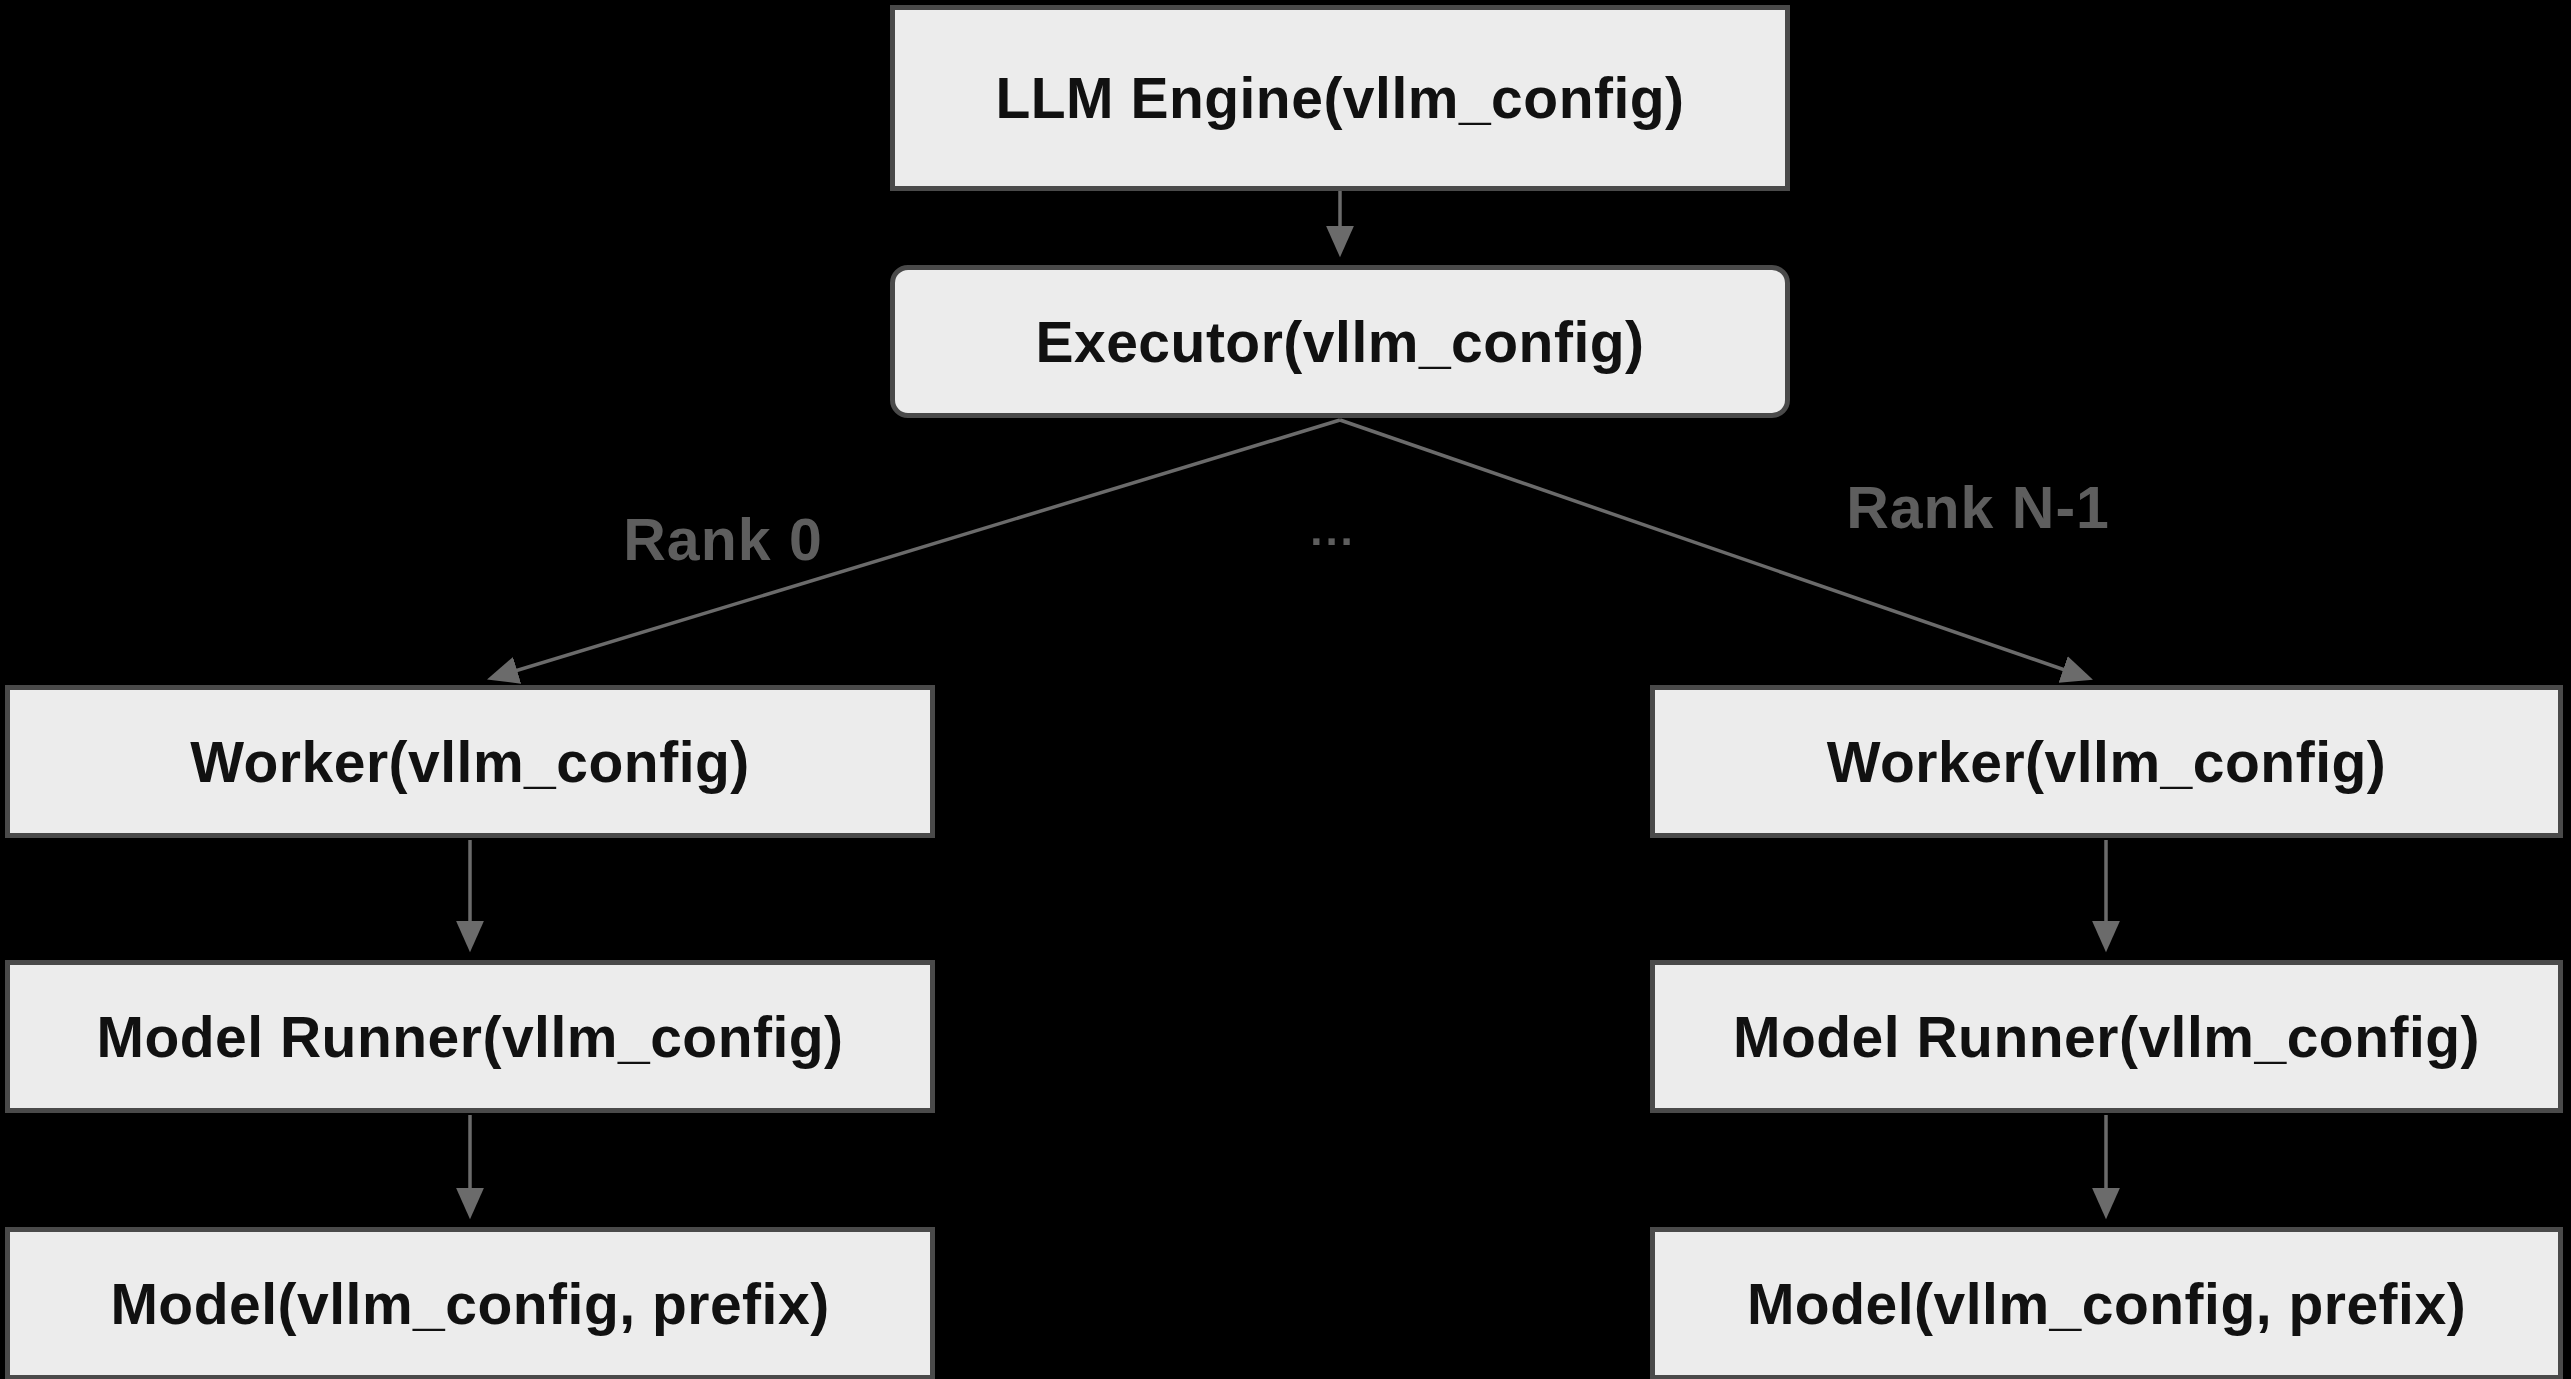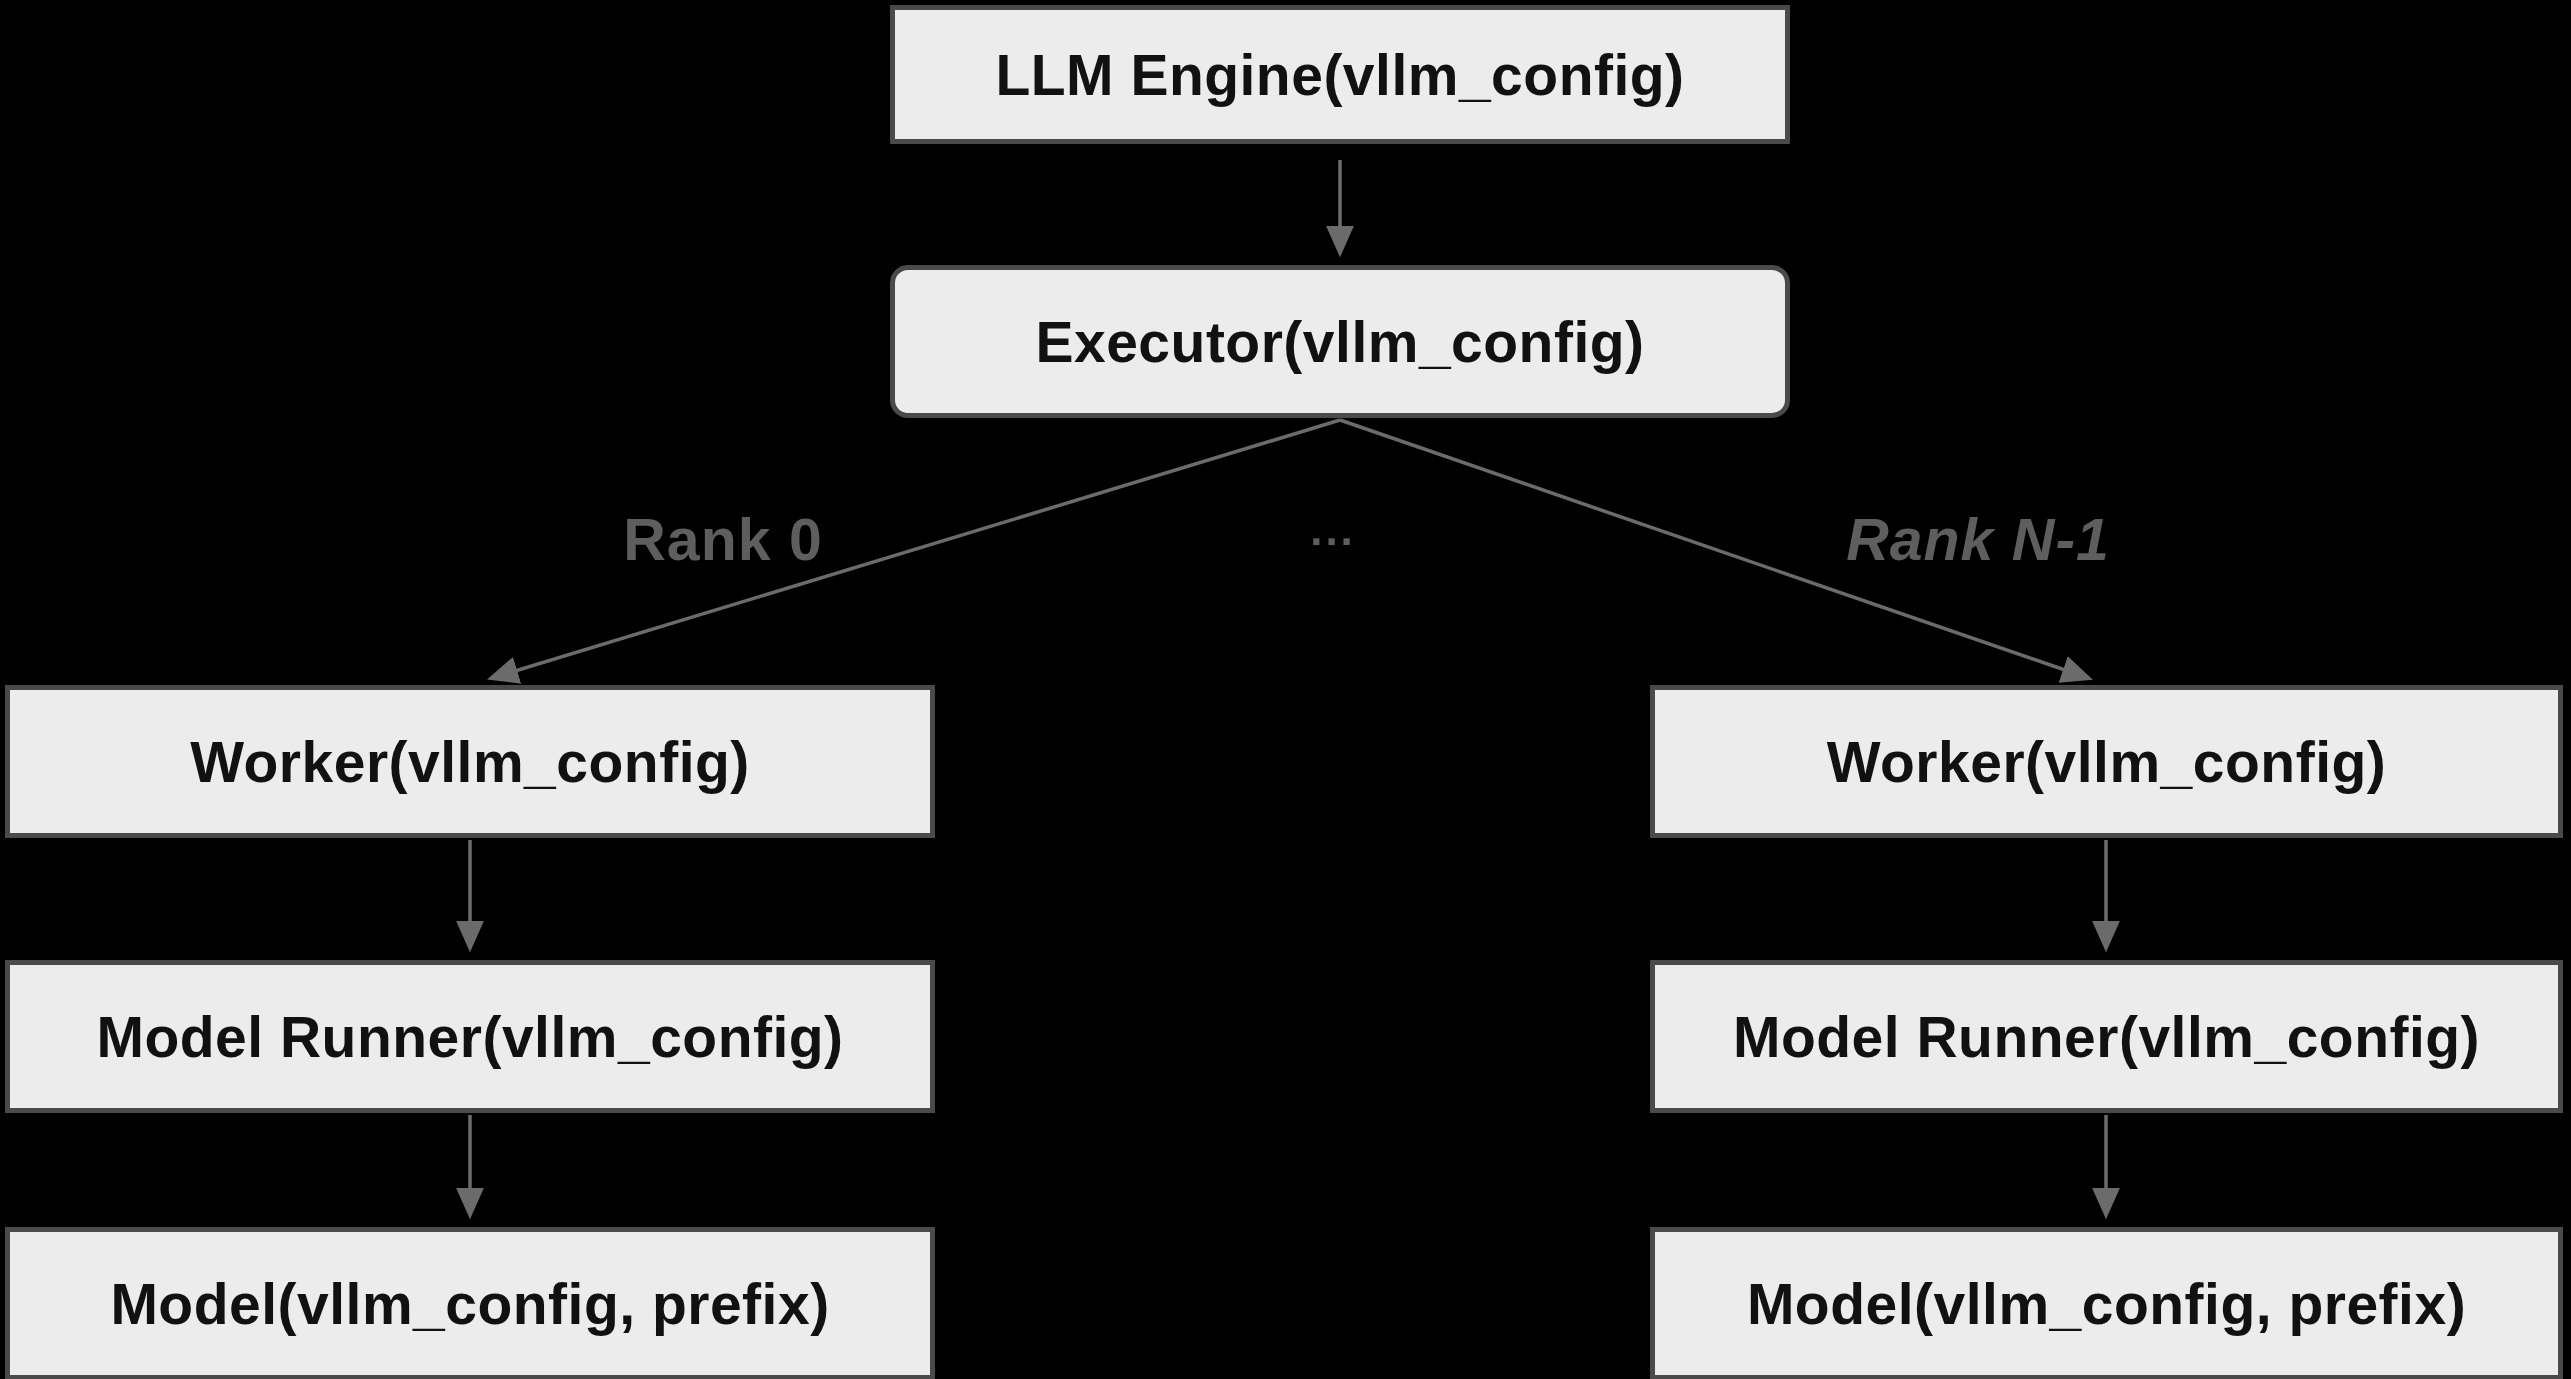--- a/index.html
+++ b/index.html
@@ -27,40 +27,40 @@
     position:absolute;
     background:var(--node-fill);
     border:5px solid var(--node-border);
     display:flex;align-items:center;justify-content:center;
     color:var(--node-text);
     font-size:57px;
     font-weight:600;
     letter-spacing:0.5px;
     white-space:nowrap;
   }
-  .node-llm-engine       {left:890px;  top:5px;    width:900px; height:139px;}
+  .node-llm-engine       {left:890px;  top:5px;    width:900px; height:186px;}
   .node-executor         {left:890px;  top:265px;  width:900px; height:153px;border-radius:18px;}
   .node-worker-left      {left:5px;    top:685px;  width:930px; height:153px;}
   .node-worker-right     {left:1650px; top:685px;  width:913px; height:153px;}
   .node-model-runner-left{left:5px;    top:960px;  width:930px; height:153px;}
   .node-model-runner-right{left:1650px;top:960px;  width:913px; height:153px;}
   .node-model-left       {left:5px;    top:1227px; width:930px; height:153px;}
   .node-model-right      {left:1650px; top:1227px; width:913px; height:153px;}
   .edge-label{
     position:absolute;
     color:var(--edge-label);
     font-weight:700;
     font-size:59px;
     letter-spacing:1px;
     transform:translate(-50%,-50%);
     white-space:nowrap;
   }
   .edge-label-rank0   {left:723px;  top:540px;}
   .edge-label-ellipsis{left:1333px; top:530px; font-size:44px; letter-spacing:3px;}
-  .edge-label-rankn1  {left:1978px; top:540px;font-style:italic;}
+  .edge-label-rankn1  {left:1978px; top:508px;}
   svg line{stroke:var(--edge);stroke-width:3.5px;}
   svg .arrowhead{fill:var(--edge);}
 </style>
 </head>
 <body>
 
 <div class="canvas">
 
   <svg class="edges-layer" viewBox="0 0 2571 1379" xmlns="http://www.w3.org/2000/svg">
     <defs>

